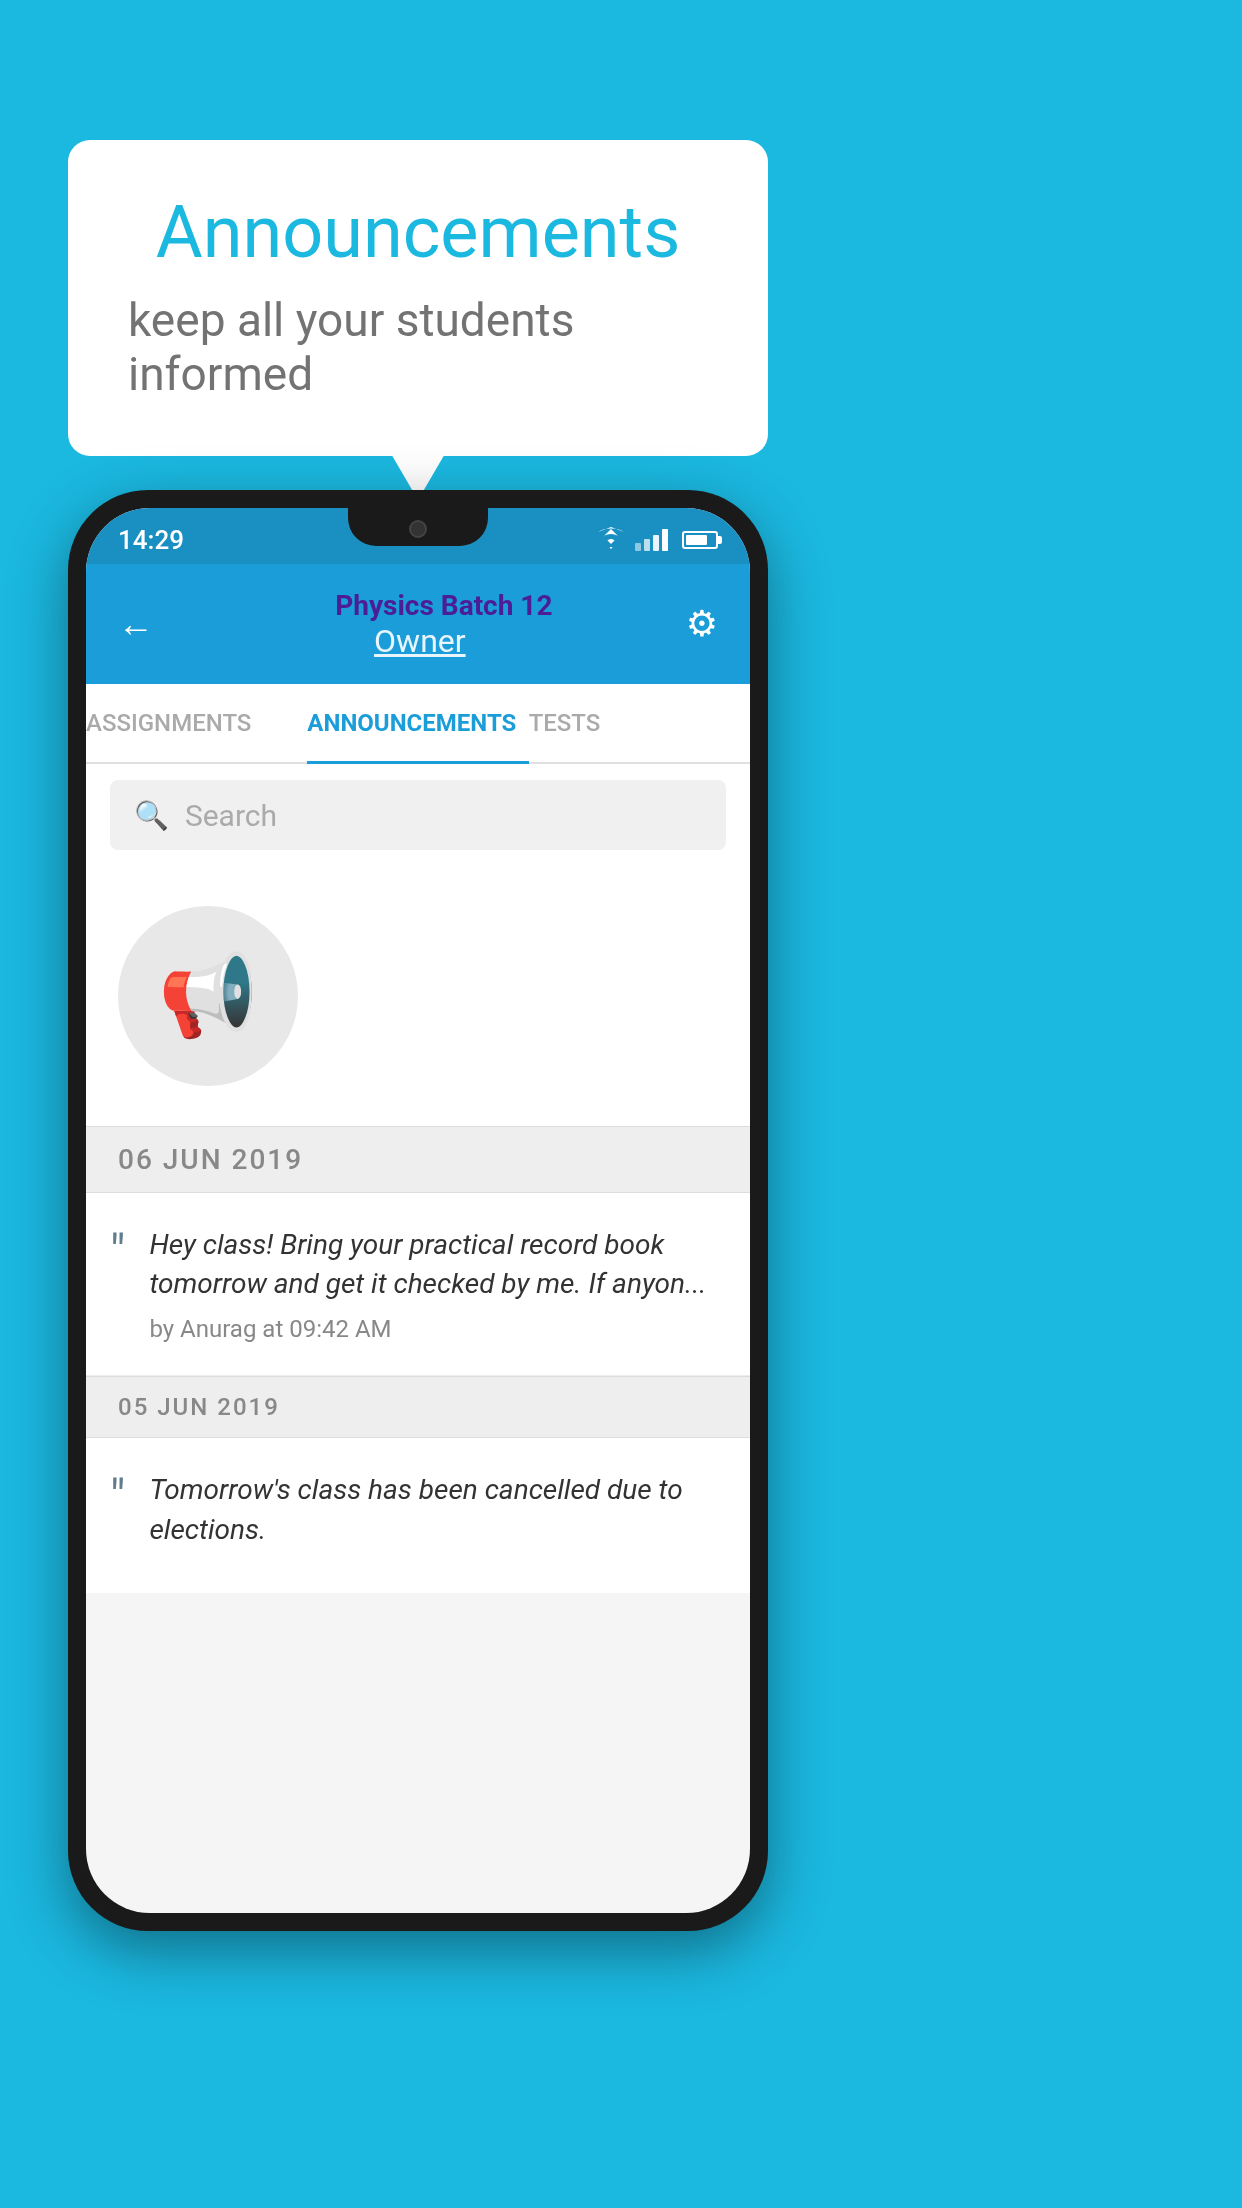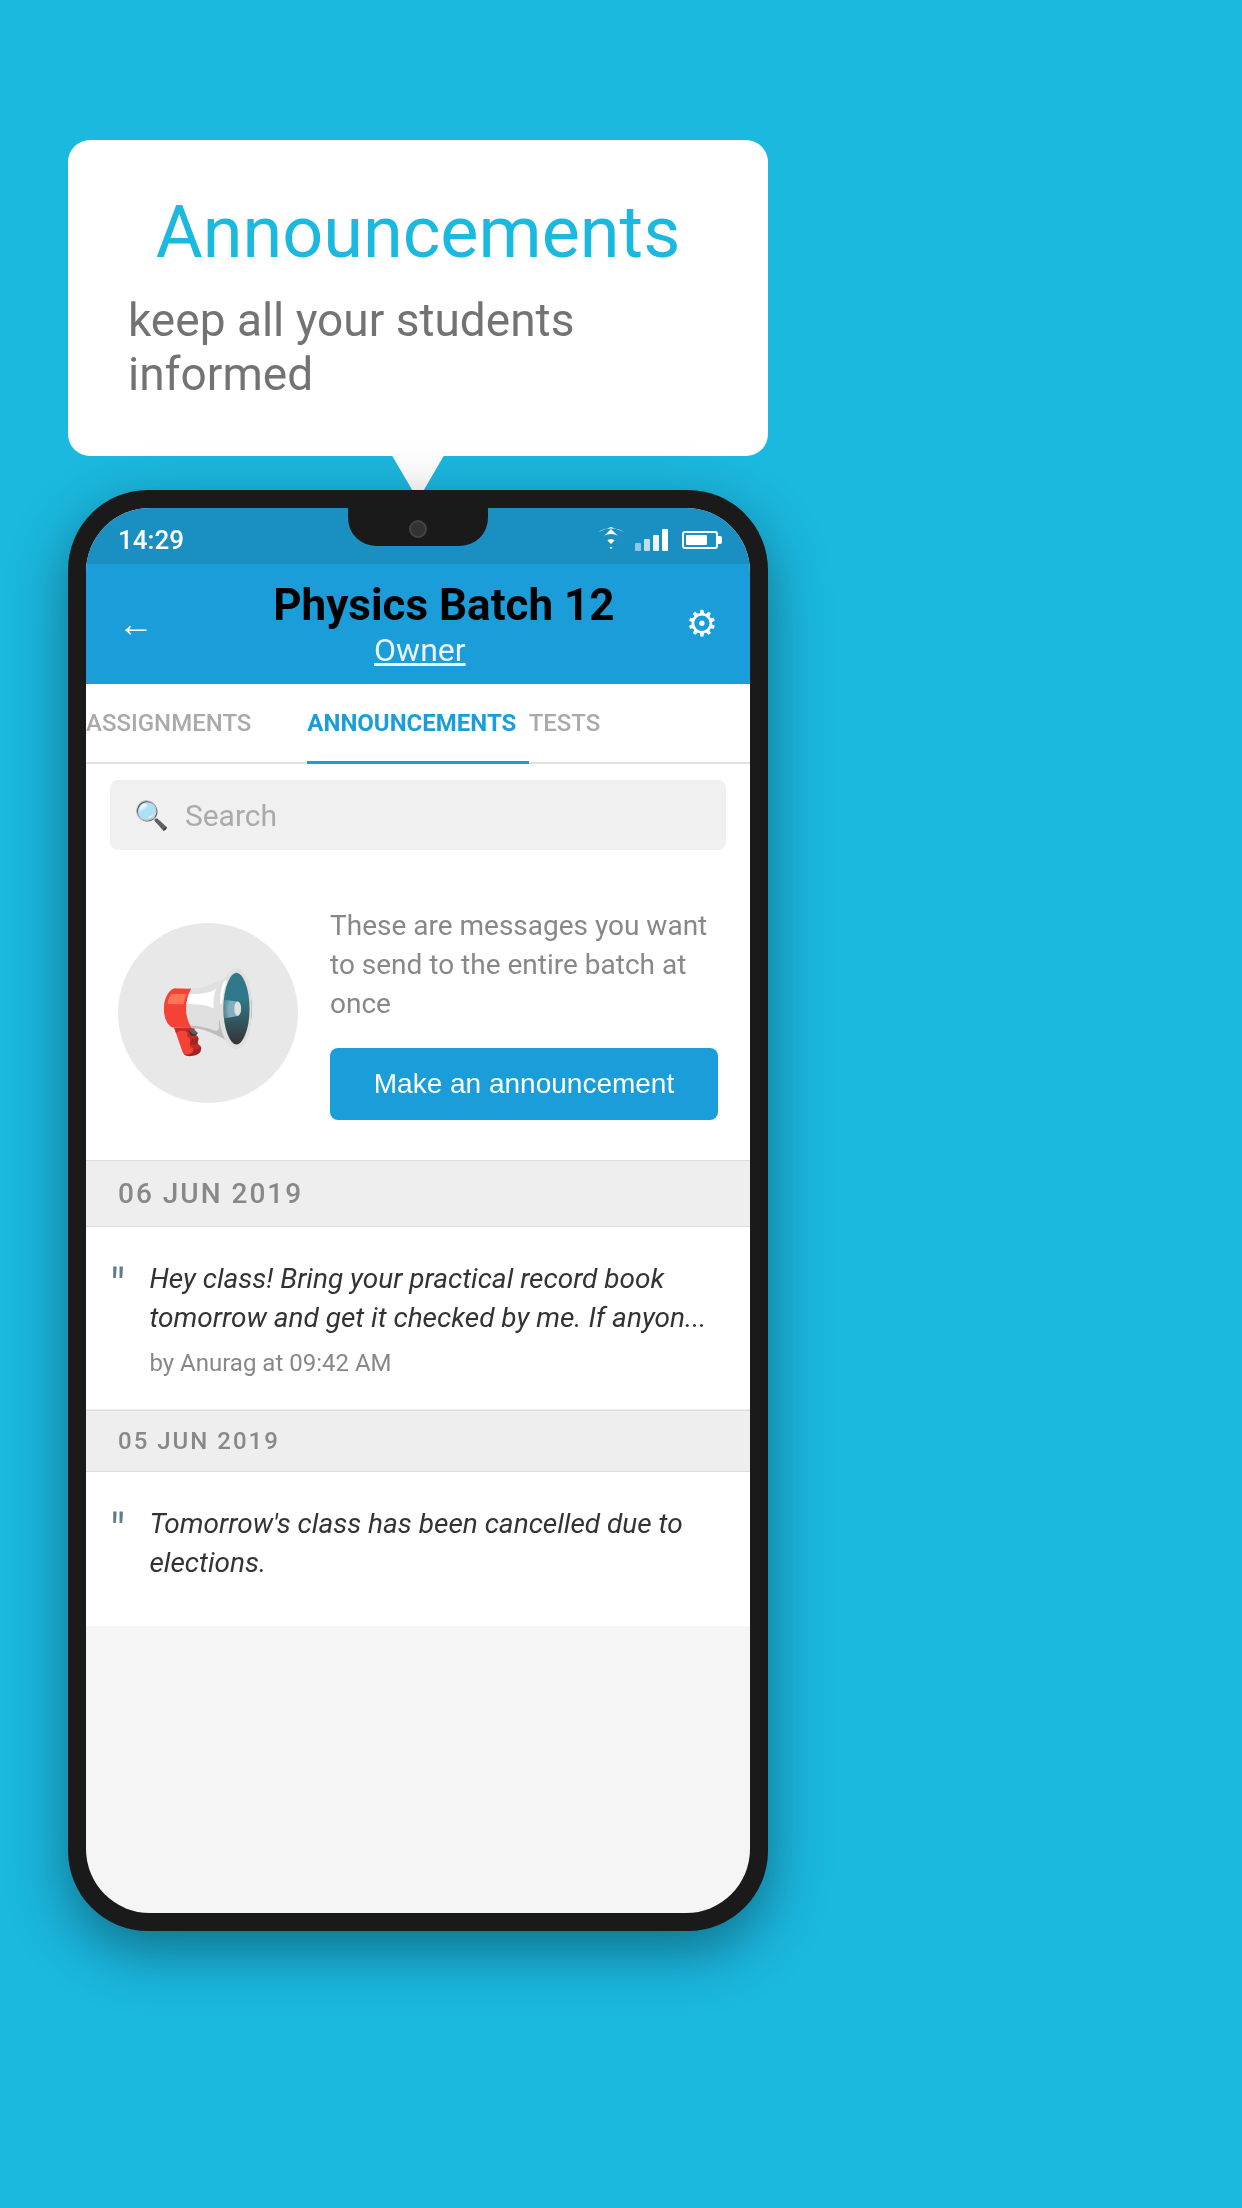--- a/index.html
+++ b/index.html
@@ -203,22 +203,22 @@
       color: white;
       font-size: 36px;
       cursor: pointer;
     }
 
     .header-center {
       text-align: center;
     }
 
     .header-title {
-      color: #000000;
-      font-size: 44px;
+      color: #4c1d95;
+      font-size: 28px;
       font-weight: 700;
       margin-left: 48px;
     }
 
     .header-subtitle {
       color: rgba(255,255,255,0.9);
       font-size: 32px;
       font-weight: 400;
       text-decoration: underline;
     }
@@ -476,24 +476,20 @@
         <div class="search-bar">
           <span class="search-icon-wrap">🔍</span>
           <span class="search-placeholder">Search</span>
         </div>
       </div>
 
       <div class="promo-card">
         <div class="megaphone-circle">
           <span class="megaphone-icon">📢</span>
         </div>
-        <div class="promo-right">
-          <div class="promo-text">These are messages you want to send to the entire batch at once</div>
-          <button class="make-announcement-btn">Make an announcement</button>
-        </div>
       </div>
 
       <div class="date-separator">
         <span>06  JUN  2019</span>
       </div>
 
       <div class="announcement-item">
         <div class="quote-icon">"</div>
         <div class="announcement-content">
           <div class="announcement-text">Hey class! Bring your practical record book tomorrow and get it checked by me. If anyon...</div>

